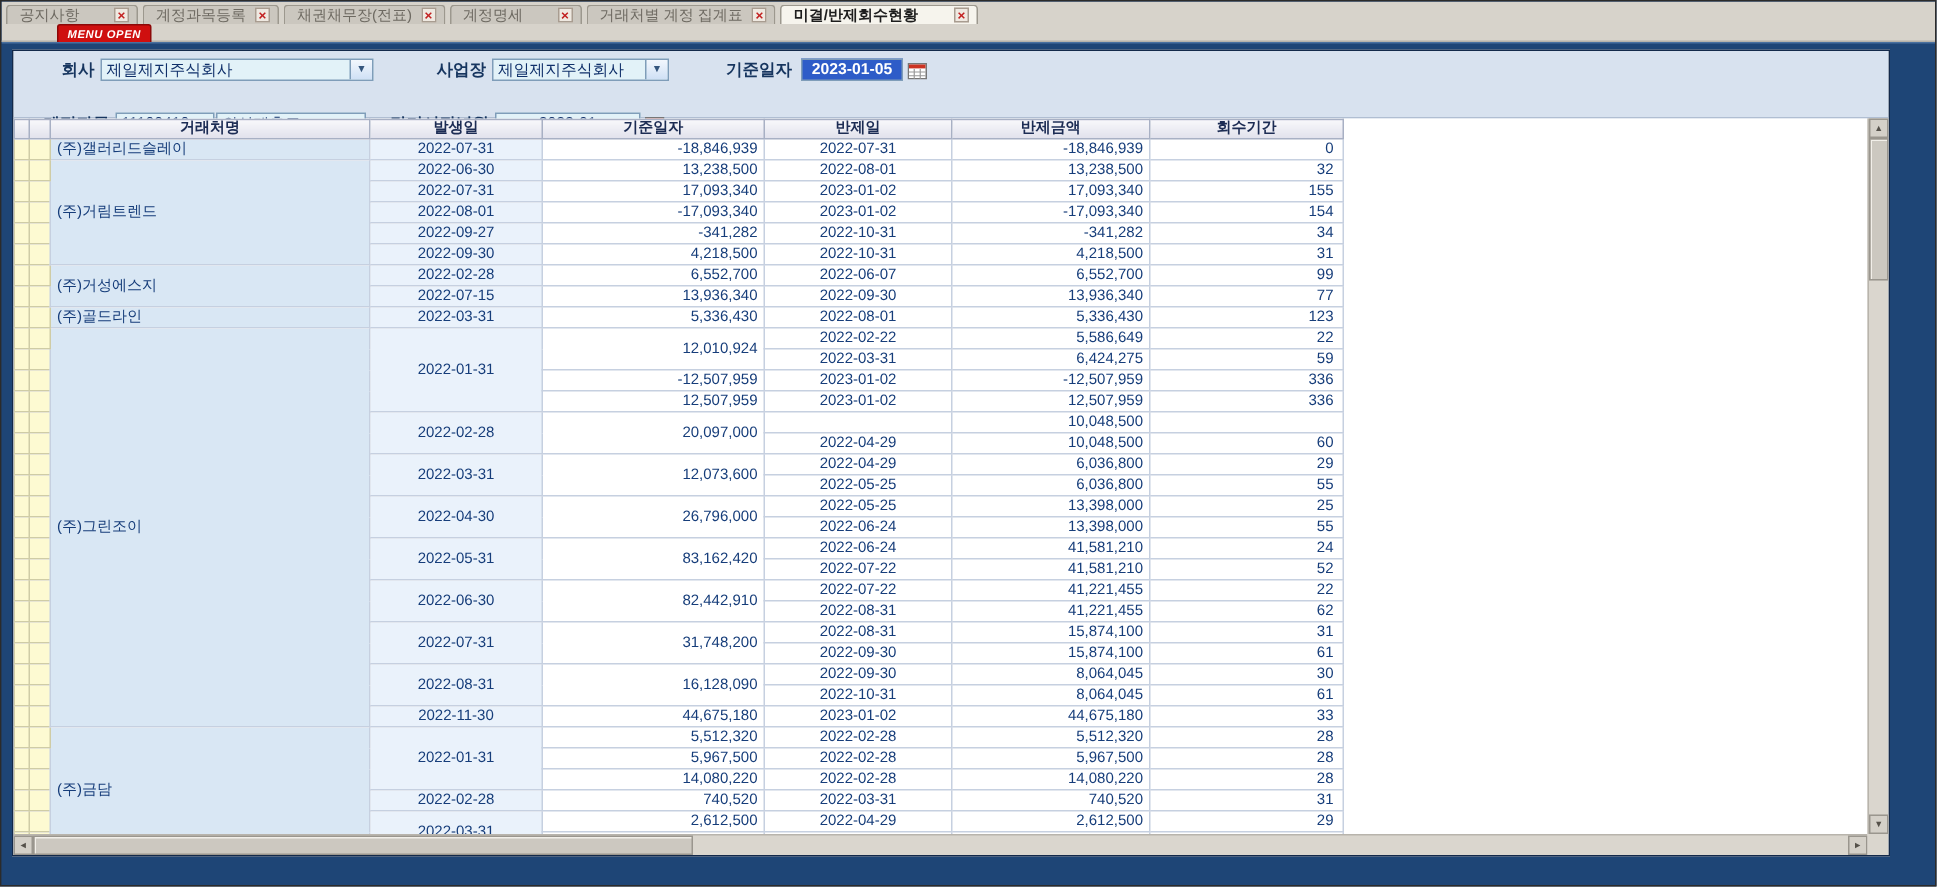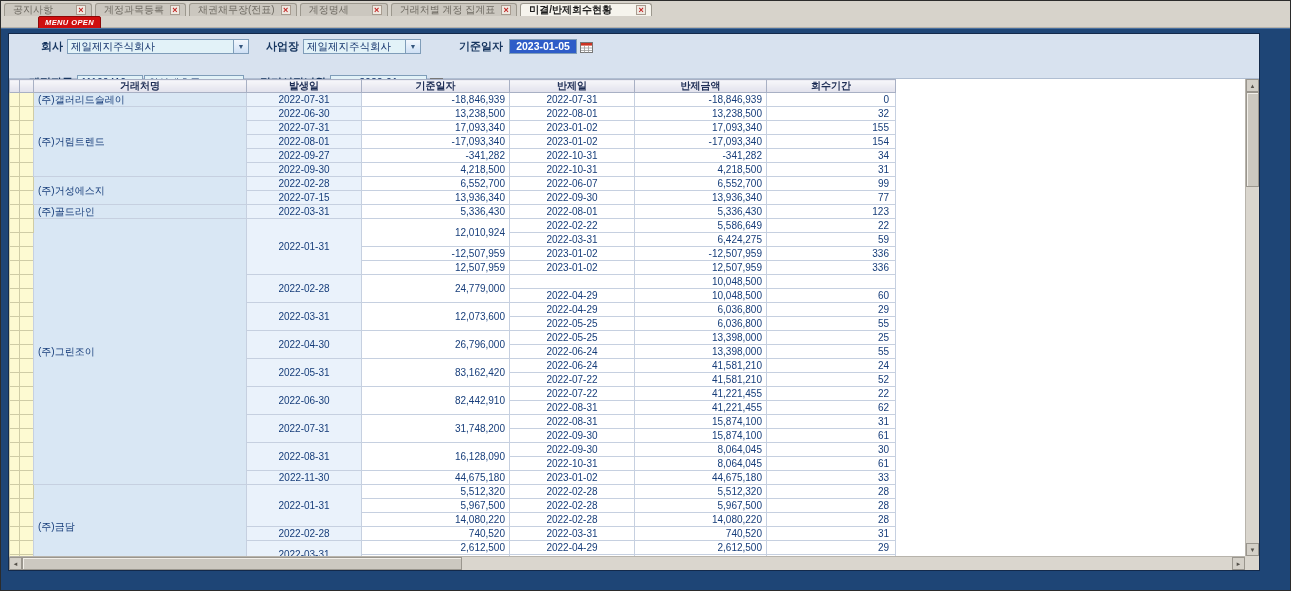--- a/index.html
+++ b/index.html
@@ -106,21 +106,21 @@
   <div class="main">
     <div class="content">
 
       <div class="formbar">
         <div class="frow frow1">
           <span class="flabel" style="margin-left:32px">회사</span>
           <div class="combo" style="width:182px;margin-left:4px">
             <span class="combo-text">제일제지주식회사</span>
             <span class="combo-btn">▼</span>
           </div>
-          <span class="flabel" style="margin-left:17px">사업장</span>
+          <span class="flabel" style="margin-left:42px">사업장</span>
           <div class="combo" style="width:118px;margin-left:4px">
             <span class="combo-text">제일제지주식회사</span>
             <span class="combo-btn">▼</span>
           </div>
           <span class="flabel" style="margin-left:38px">기준일자</span>
           <div class="field date-selected" style="width:68px;margin-left:6px">2023-01-05</div>
           <span class="cal">
             <svg width="13" height="12" viewBox="0 0 13 12">
                 <rect x="0.5" y="1.5" width="12" height="10" fill="#ffffff" stroke="#777777"></rect>
                 <rect x="1" y="2" width="11" height="2.6" fill="#cc3322"></rect>
@@ -290,21 +290,21 @@
                 <td class="gut2"></td>
                 <td class="c-oamt">12,507,959</td>
                 <td class="c-sdate">2023-01-02</td>
                 <td class="c-samt">12,507,959</td>
                 <td class="c-days">336</td>
               </tr>
               <tr>
                 <td class="gut1"></td>
                 <td class="gut2"></td>
                 <td class="c-odate" rowspan="2">2022-02-28</td>
-                <td class="c-oamt" rowspan="2">24,779,000</td>
+                <td class="c-oamt" rowspan="2">20,097,000</td>
                 <td class="c-sdate"></td>
                 <td class="c-samt">10,048,500</td>
                 <td class="c-days"></td>
               </tr>
               <tr>
                 <td class="gut1"></td>
                 <td class="gut2"></td>
                 <td class="c-sdate">2022-04-29</td>
                 <td class="c-samt">10,048,500</td>
                 <td class="c-days">60</td>

